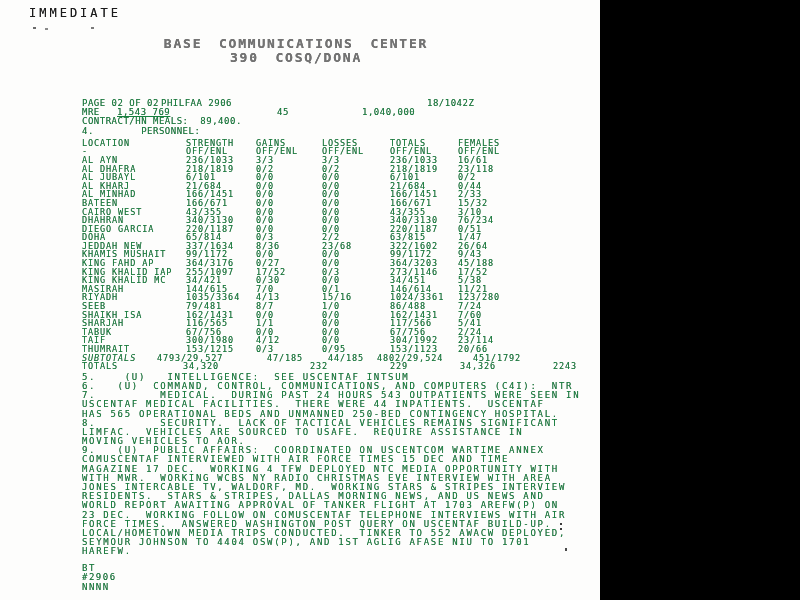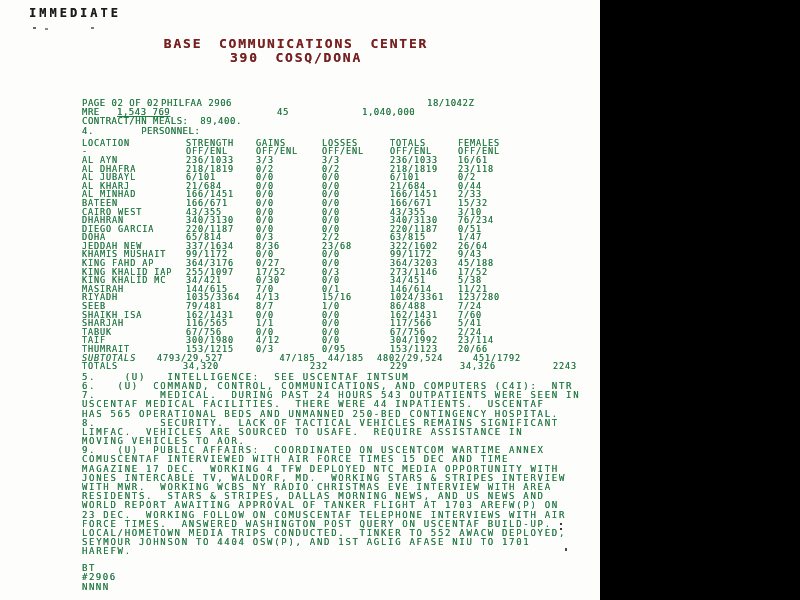--- a/index.html
+++ b/index.html
@@ -10,31 +10,31 @@
   }
   .doc{
     position:absolute;left:0;top:0;width:600px;height:600px;
     background:#fdfdfc;color:#242424;
   }
   .band{
     position:absolute;left:600px;top:0;width:200px;height:600px;background:#000000;
   }
   .stamp{
     position:absolute;left:29px;top:6px;
-    font-size:12px;font-weight:bold;letter-spacing:3px;color:#1b1b1b;
+    font-size:12px;font-weight:normal;letter-spacing:3px;color:#1b1b1b;
     text-shadow:0 0 0.6px rgba(20,20,20,0.7);
   }
   .stamp-dots{
     position:absolute;left:33px;top:27px;width:3px;height:2px;background:#6a6a6a;
     box-shadow:12px 1px 0 #8a8a8a, 58px 0 0 #7a7a7a;
   }
   .title{
     position:absolute;left:0;top:37px;width:592px;text-align:center;
     font-size:13px;font-weight:bold;letter-spacing:1.8px;word-spacing:7px;
-    line-height:14px;color:#7f1d1d;
+    line-height:14px;color:#737373;
     text-shadow:0 0 0.5px rgba(25,25,25,0.65);
   }
   .content{
     position:absolute;left:82px;top:99px;width:516px;
     color:#15803d;
     text-shadow:0 0 0.5px rgba(35,35,35,0.55);
   }
   .hline{
     position:relative;height:9.2px;line-height:9.2px;
     font-size:9px;letter-spacing:0.5px;white-space:pre;
@@ -43,21 +43,21 @@
   .h-left{left:0;}
   .h-msgid{left:79px;}
   .h-dtg{left:345px;}
   .h-v1{left:35px;text-decoration:underline;}
   .h-v2{left:195px;}
   .h-v3{left:280px;}
   .table{margin-top:3px;font-size:8.5px;letter-spacing:0.9px;}
   .trow{display:flex;height:8.6px;line-height:8.6px;}
   .trow span{display:block;white-space:pre;overflow:visible;}
   .c0{width:104px;} .c1{width:70px;} .c2{width:66px;} .c3{width:68px;} .c4{width:68px;} .c5{flex:1;}
-  .row-sub .c0{width:75px;font-style:italic;}  .row-sub .c1{width:110px;} .row-sub .c2{width:61px;text-align:center;}
+  .row-sub .c0{width:75px;font-style:italic;}  .row-sub .c1{width:110px;} .row-sub .c2{width:61px;}
   .row-sub .c3{width:49px;}  .row-sub .c4{width:96px;}
   .row-tot .c0{width:101px;} .row-tot .c1{width:127px;} .row-tot .c2{width:80px;}
   .row-tot .c3{width:70px;}  .row-tot .c4{width:93px;}
   .paras{margin-top:2px;font-size:9px;letter-spacing:1.7px;}
   .pline{height:9.2px;line-height:9.2px;white-space:pre;}
   .footer{margin-top:7px;font-size:9px;letter-spacing:1.5px;}
   .fline{height:9.6px;line-height:9.6px;white-space:pre;}
   .art-colon{
     position:absolute;left:560px;top:523px;width:2px;height:2px;background:#3a3a3a;
     box-shadow:0 5px 0 #3a3a3a;
@@ -325,22 +325,22 @@
         <div class="pline">6.   (U)  COMMAND, CONTROL, COMMUNICATIONS, AND COMPUTERS (C4I):  NTR</div>
         <div class="pline">7.         MEDICAL.  DURING PAST 24 HOURS 543 OUTPATIENTS WERE SEEN IN</div>
         <div class="pline">USCENTAF MEDICAL FACILITIES.  THERE WERE 44 INPATIENTS.  USCENTAF</div>
         <div class="pline">HAS 565 OPERATIONAL BEDS AND UNMANNED 250-BED CONTINGENCY HOSPITAL.</div>
         <div class="pline">8.         SECURITY.  LACK OF TACTICAL VEHICLES REMAINS SIGNIFICANT</div>
         <div class="pline">LIMFAC.  VEHICLES ARE SOURCED TO USAFE.  REQUIRE ASSISTANCE IN</div>
         <div class="pline">MOVING VEHICLES TO AOR.</div>
         <div class="pline">9.   (U)  PUBLIC AFFAIRS:  COORDINATED ON USCENTCOM WARTIME ANNEX</div>
         <div class="pline">COMUSCENTAF INTERVIEWED WITH AIR FORCE TIMES 15 DEC AND TIME</div>
         <div class="pline">MAGAZINE 17 DEC.  WORKING 4 TFW DEPLOYED NTC MEDIA OPPORTUNITY WITH</div>
+        <div class="pline">WITH MWR.  WORKING WCBS NY RADIO CHRISTMAS EVE INTERVIEW WITH AREA</div>
         <div class="pline">JONES INTERCABLE TV, WALDORF, MD.  WORKING STARS &amp; STRIPES INTERVIEW</div>
-        <div class="pline">WITH MWR.  WORKING WCBS NY RADIO CHRISTMAS EVE INTERVIEW WITH AREA</div>
         <div class="pline">RESIDENTS.  STARS &amp; STRIPES, DALLAS MORNING NEWS, AND US NEWS AND</div>
         <div class="pline">WORLD REPORT AWAITING APPROVAL OF TANKER FLIGHT AT 1703 AREFW(P) ON</div>
         <div class="pline">23 DEC.  WORKING FOLLOW ON COMUSCENTAF TELEPHONE INTERVIEWS WITH AIR</div>
         <div class="pline">FORCE TIMES.  ANSWERED WASHINGTON POST QUERY ON USCENTAF BUILD-UP.</div>
         <div class="pline">LOCAL/HOMETOWN MEDIA TRIPS CONDUCTED.  TINKER TO 552 AWACW DEPLOYED,</div>
         <div class="pline">SEYMOUR JOHNSON TO 4404 OSW(P), AND 1ST AGLIG AFASE NIU TO 1701</div>
         <div class="pline">HAREFW.</div>
       </div>
 
     <div class="footer">

